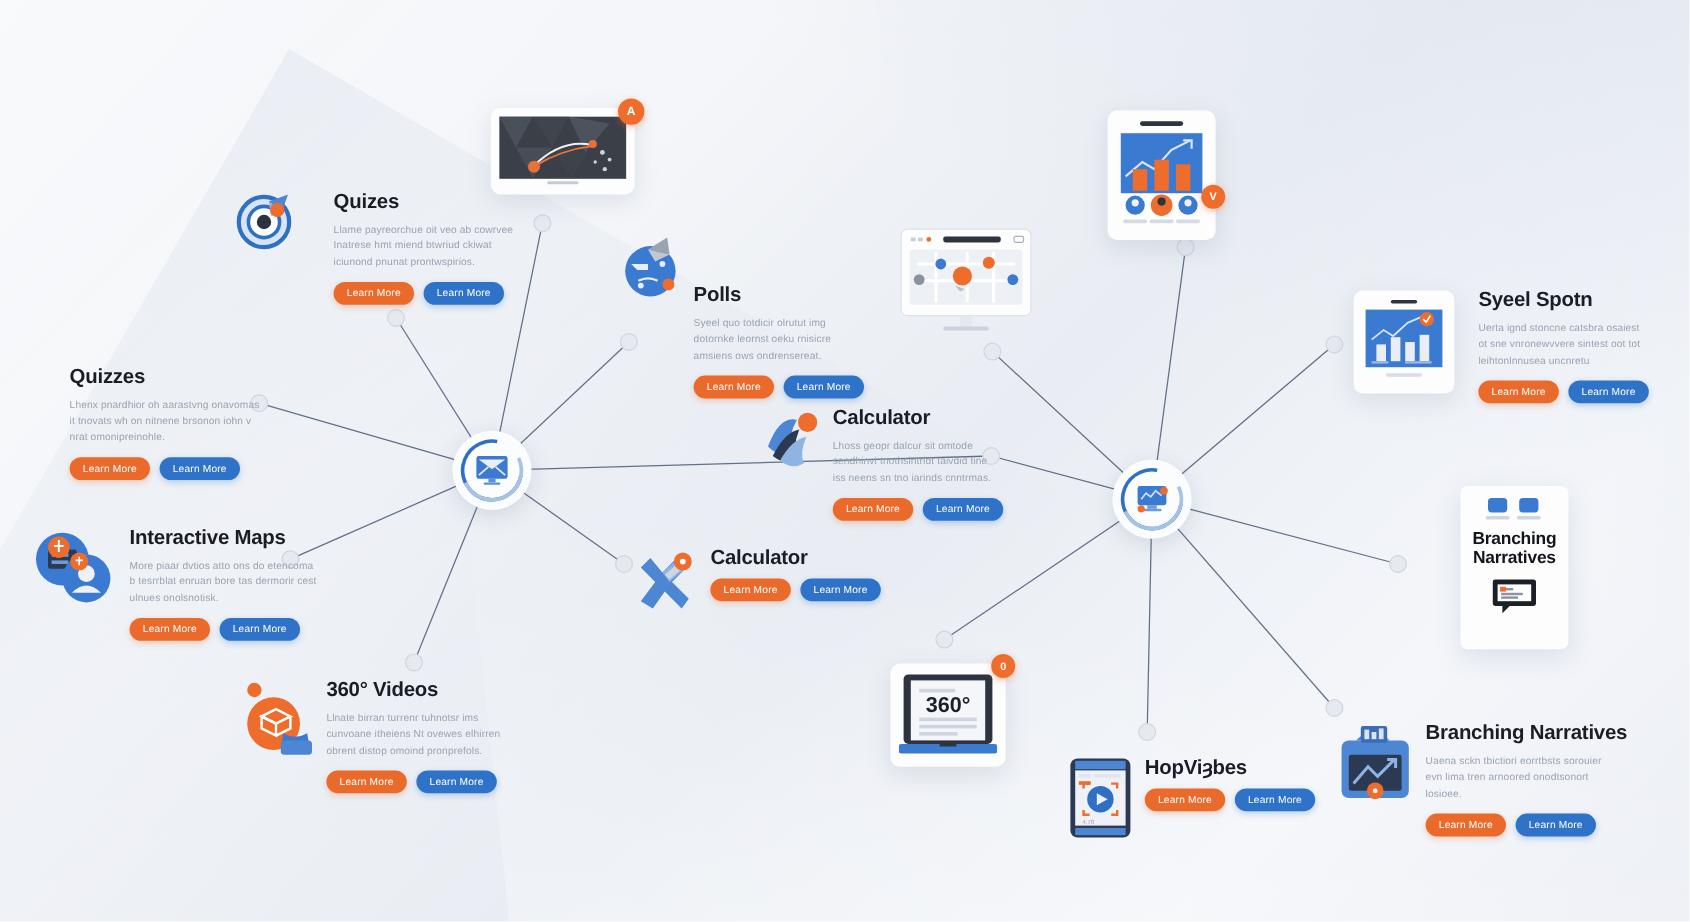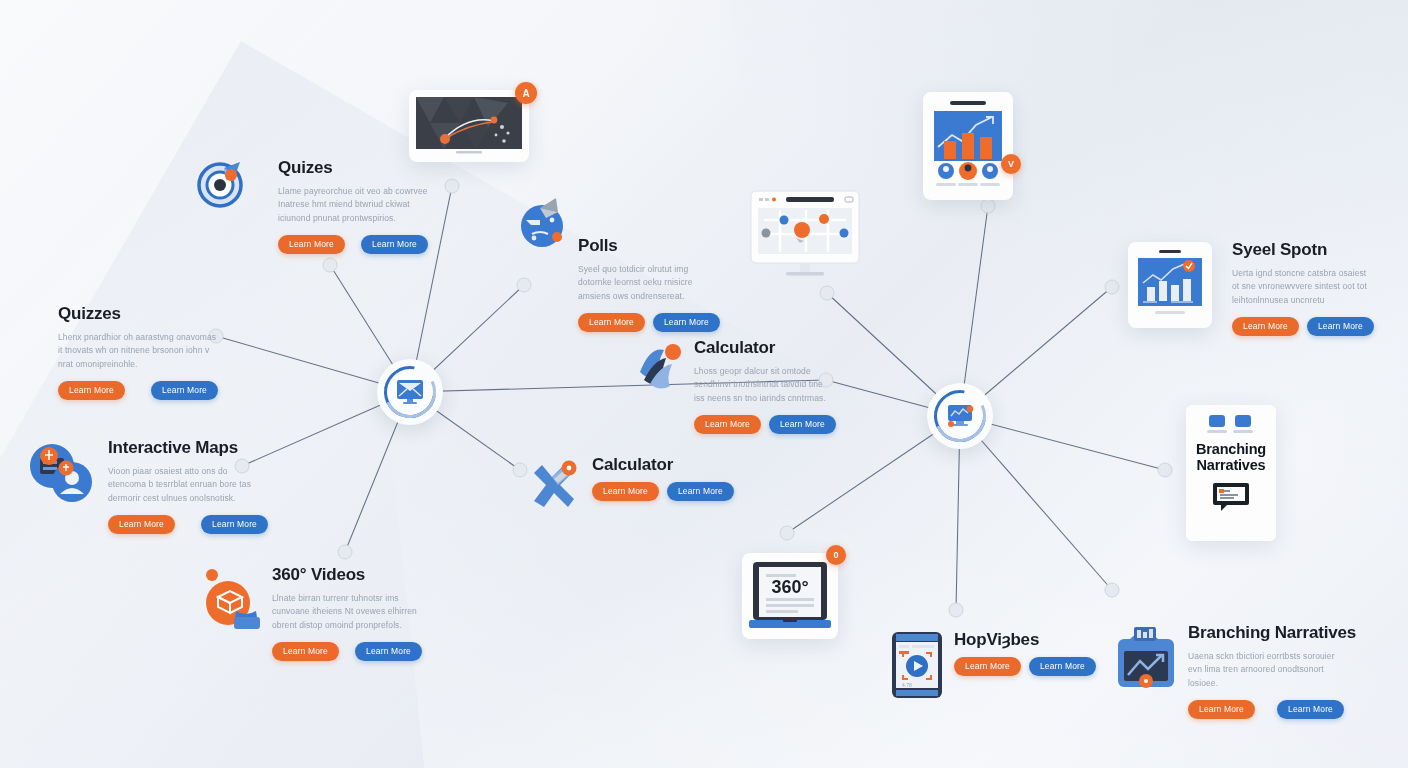--- a/index.html
+++ b/index.html
@@ -45,21 +45,21 @@
   .feat-title {
     font-size: 17px; font-weight: bold; color: #1a1d26;
     letter-spacing: -0.2px; line-height: 1.15; margin-bottom: 7px;
     white-space: nowrap;
   }
   .feat-desc {
     font-size: 8.5px; line-height: 1.62; color: #9aa3b2;
     filter: blur(0.55px); margin-bottom: 9px;
     letter-spacing: 0.1px;
   }
-  .btnrow { display: flex; gap: 8px; justify-content: space-between; }
+  .btnrow { display: flex; gap: 8px; }
   .btn {
     font-size: 8.5px; color: #fff; border-radius: 999px;
     padding: 5px 11px 6px; letter-spacing: 0.15px;
     filter: blur(0.35px); white-space: nowrap;
     border: none; cursor: pointer; line-height: 1;
   }
   .btn-o { background: #ea6a2b; box-shadow: 0 2px 5px rgba(234,106,43,0.3); }
   .btn-b { background: #2f73c8; box-shadow: 0 2px 5px rgba(47,115,200,0.3); }
 
   
@@ -89,20 +89,21 @@
   .badge {
     position: absolute; border-radius: 50%; background: #ee6c2c;
     color: #fff; font-size: 9px; display: flex; align-items: center;
     justify-content: center; font-weight: bold;
     box-shadow: 0 2px 6px rgba(238,108,44,0.38);
   }
   .narr-card {
     position: absolute; background: #fdfdfe; border-radius: 6px;
     box-shadow: 0 6px 22px rgba(95,115,145,0.16); padding: 10px 8px;
     text-align: center;
+    margin-left: 31px;
   }
   .narr-card .nc-title {
     font-size: 14.5px; font-weight: bold; color: #12151c;
     line-height: 1.12; letter-spacing: -0.2px;
   }
 </style>
 </head>
 <body>
 
 <div id="stage">
@@ -390,21 +391,21 @@
       <circle cx="23" cy="18" r="9" fill="#ee6c2c"></circle>
       <path d="M23 12 l0 10 M19 17 h8" stroke="#fff" stroke-width="1.6"></path>
       <circle cx="46" cy="44" r="20" fill="#3b7ad1"></circle>
       <circle cx="46" cy="40" r="7" fill="#eef2f8"></circle>
       <path d="M34 56 q12 -12 24 0z" fill="#eef2f8"></path>
       <circle cx="40" cy="30" r="7.5" fill="#ee6c2c"></circle>
       <path d="M40 26 l0 7 M37 29 h6" stroke="#fff" stroke-width="1.4"></path>
     </svg>
     <div class="feat-text" style="width:160px;">
       <div class="feat-title">Interactive Maps</div>
-      <div class="feat-desc">Vioon piaar osaiest atto ons do etencoma b tesrrblat enruan bore tas dermorir cest ulnues onolsnotisk.</div>
+      <div class="feat-desc">More piaar dvtios atto ons do etencoma b tesrrblat enruan bore tas dermorir cest ulnues onolsnotisk.</div>
       <div class="btnrow">
         <button class="btn btn-o">Learn More</button>
         <button class="btn btn-b">Learn More</button>
       </div>
     </div>
   </div>
 
   <div class="feature" style="left:524px; top:455px;">
     <svg width="58" height="62" viewBox="0 0 58 62">
       <path d="M10 18 L22 30 L10 46 L20 52 L30 38 L44 52 L50 44 L36 30 L48 18 L40 10 L28 22 L18 10z" fill="#4d86d2"></path>
@@ -473,21 +474,21 @@
     </svg>
     <div class="feat-text" style="width:140px;">
       <div class="feat-title">HopViȝbes</div>
       <div class="btnrow">
         <button class="btn btn-o">Learn More</button>
         <button class="btn btn-b">Learn More</button>
       </div>
     </div>
   </div>
 
-  <div class="feature" style="left:1112px; top:623px;">
+  <div class="feature" style="left:1112px; top:601px;">
     <svg width="66" height="72" viewBox="0 0 66 72">
       <rect x="6" y="16" width="56" height="48" rx="6" fill="#4d86d2"></rect>
       <path d="M18 16 q14 -14 28 0z" fill="#4d86d2"></path>
       <rect x="22" y="4" width="22" height="14" rx="2" fill="#3b6cb5"></rect>
       <g fill="#d9e4f3">
           <rect x="25" y="7" width="4" height="8"></rect>
           <rect x="31" y="9" width="4" height="6"></rect>
           <rect x="37" y="6" width="4" height="9"></rect>
         </g>
       <rect x="12" y="28" width="44" height="30" rx="2" fill="#2b3a52"></rect>

